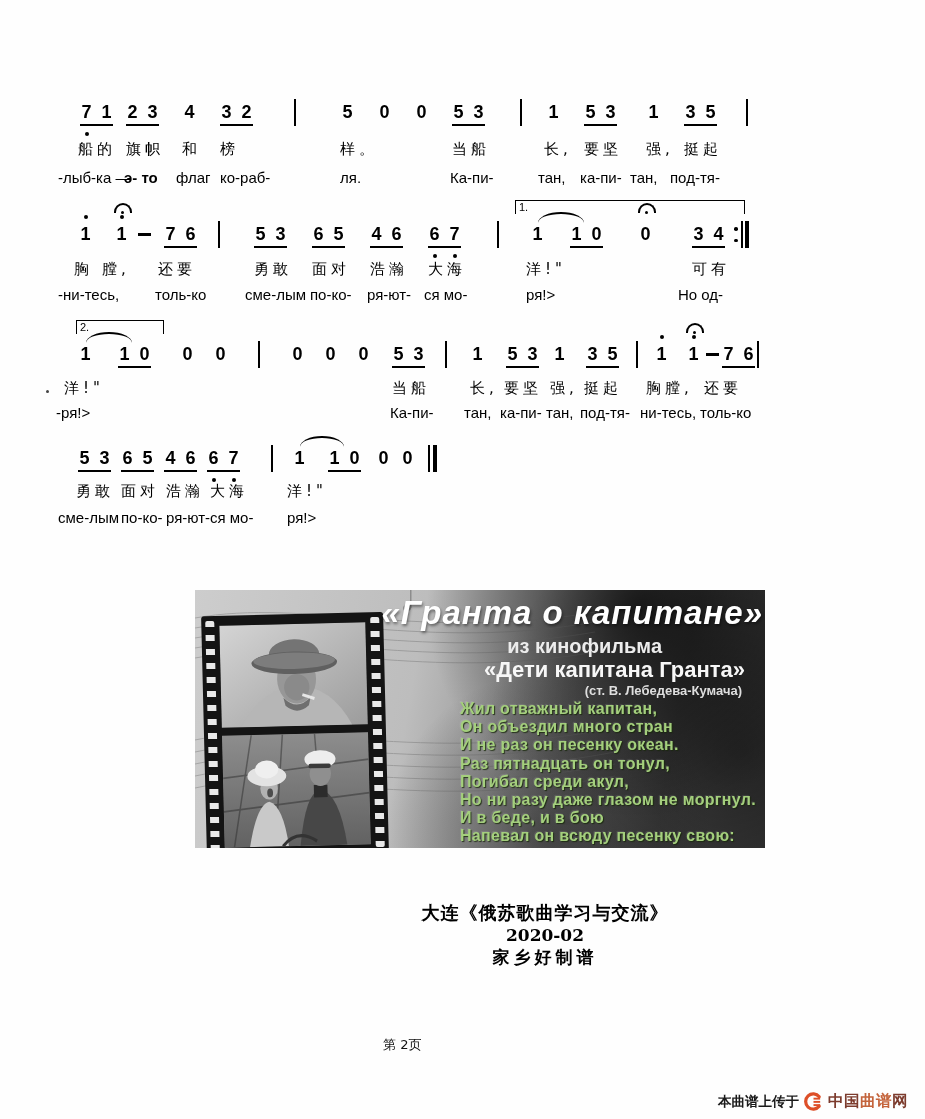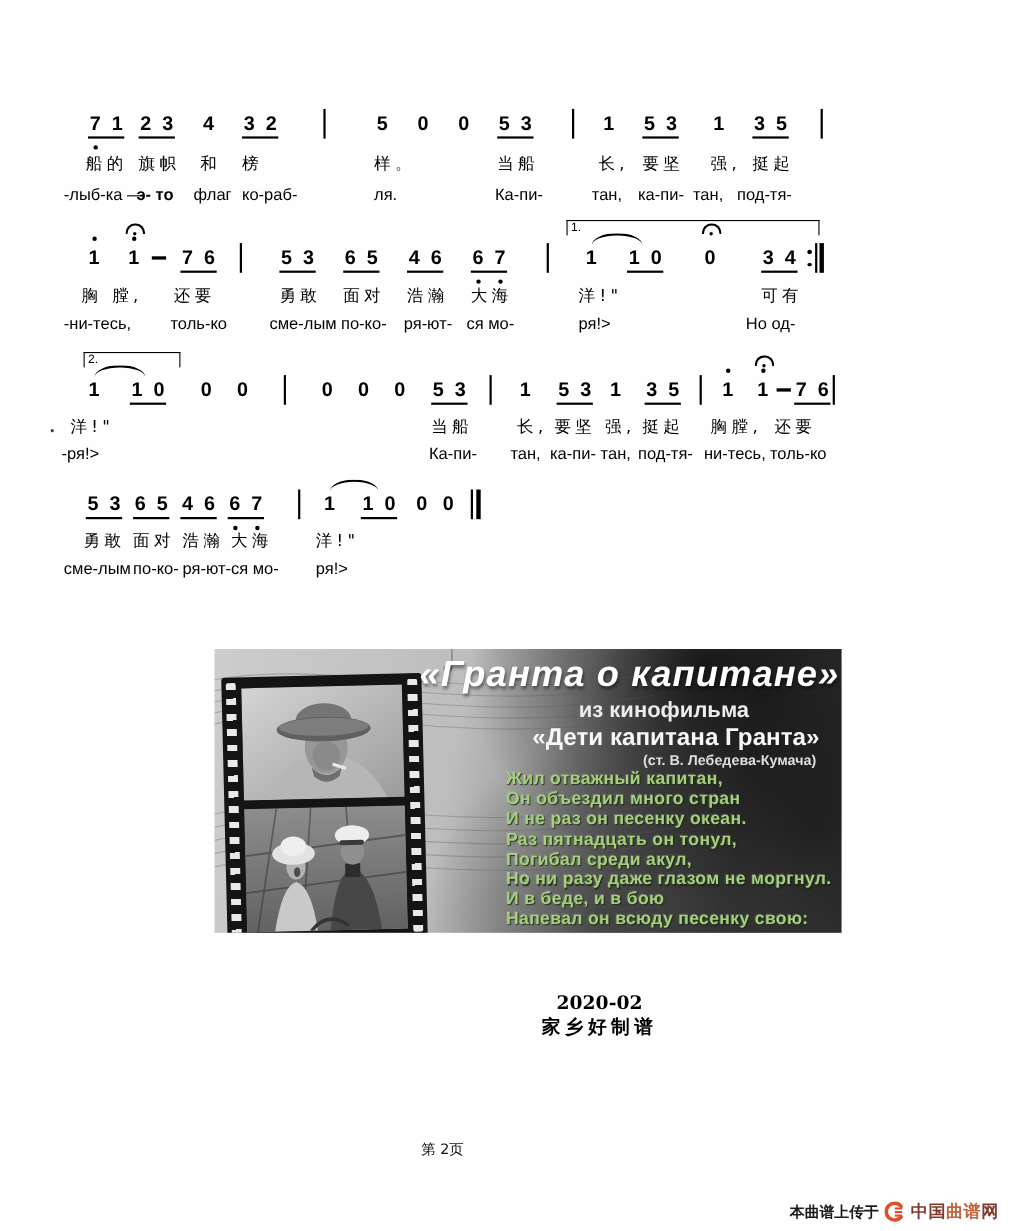--- a/index.html
+++ b/index.html
@@ -50,21 +50,21 @@
              transform:rotate(-1.4deg);border-radius:3px;}
   .filmstrip::before,.filmstrip::after{content:'';position:absolute;top:5px;bottom:5px;width:9px;
              background:repeating-linear-gradient(to bottom,#e9e9e9 0 6px,#141414 6px 14px);border-radius:2px;}
   .filmstrip::before{left:4px;} .filmstrip::after{right:4px;}
   .frame{position:absolute;left:18px;right:18px;overflow:hidden;background:#888;}
   .frame1{top:10px;height:102px;}
   .frame2{top:120px;height:112px;}
   .frame svg{display:block;width:100%;height:100%;}
   .b-title{position:absolute;right:2px;top:4px;font:italic bold 33px "Liberation Sans",sans-serif;
            color:#fff;letter-spacing:1px;text-shadow:1px 2px 3px rgba(0,0,0,.45);white-space:nowrap;}
-  .b-sub1{position:absolute;right:84px;top:45px;font:bold 20px "Liberation Sans",sans-serif;color:#ececec;margin-left:36px;}
+  .b-sub1{position:absolute;right:103px;top:45px;font:bold 20px "Liberation Sans",sans-serif;color:#ececec;margin-left:36px;}
   .b-sub2{position:absolute;right:20px;top:67px;font:bold 22px "Liberation Sans",sans-serif;color:#f7f7f7;}
   .b-credit{position:absolute;right:23px;top:93px;font:bold 13px "Liberation Sans",sans-serif;color:#dedede;}
   .b-verse{position:absolute;left:241px;top:110px;font:bold 16px "Liberation Sans",sans-serif;
            line-height:18.2px;letter-spacing:.3px;
            text-shadow:1px 1px 1px rgba(25,40,10,.85), -1px -1px 1px rgba(255,255,255,.12);margin-left:24px;}
   
   .footer{position:absolute;left:330px;top:901px;width:430px;text-align:center;color:#000;
           font-family:"DejaVu Serif",serif;font-weight:bold;}
   .footer .f1{font-size:18px;letter-spacing:1px;line-height:23px;}
   .footer .f2{font-size:17px;line-height:22px;}
@@ -426,20 +426,21 @@
         <div>И не раз он песенку океан.</div>
         <div>Раз пятнадцать он тонул,</div>
         <div>Погибал среди акул,</div>
         <div>Но ни разу даже глазом не моргнул.</div>
         <div>И в беде, и в бою</div>
         <div>Напевал он всюду песенку свою:</div>
       </div>
   </div>
 
   <div class="footer">
+    <div class="f1">大连《俄苏歌曲学习与交流》</div>
     <div class="f2">2020-02</div>
     <div class="f3">家乡好制谱</div>
   </div>
 
   <div class="pagenum">第 2页</div>
 
   <div class="watermark">
     <span class="wm-pre">本曲谱上传于</span>
     <span class="wm-logo">
       <svg viewBox="0 0 20 20">

